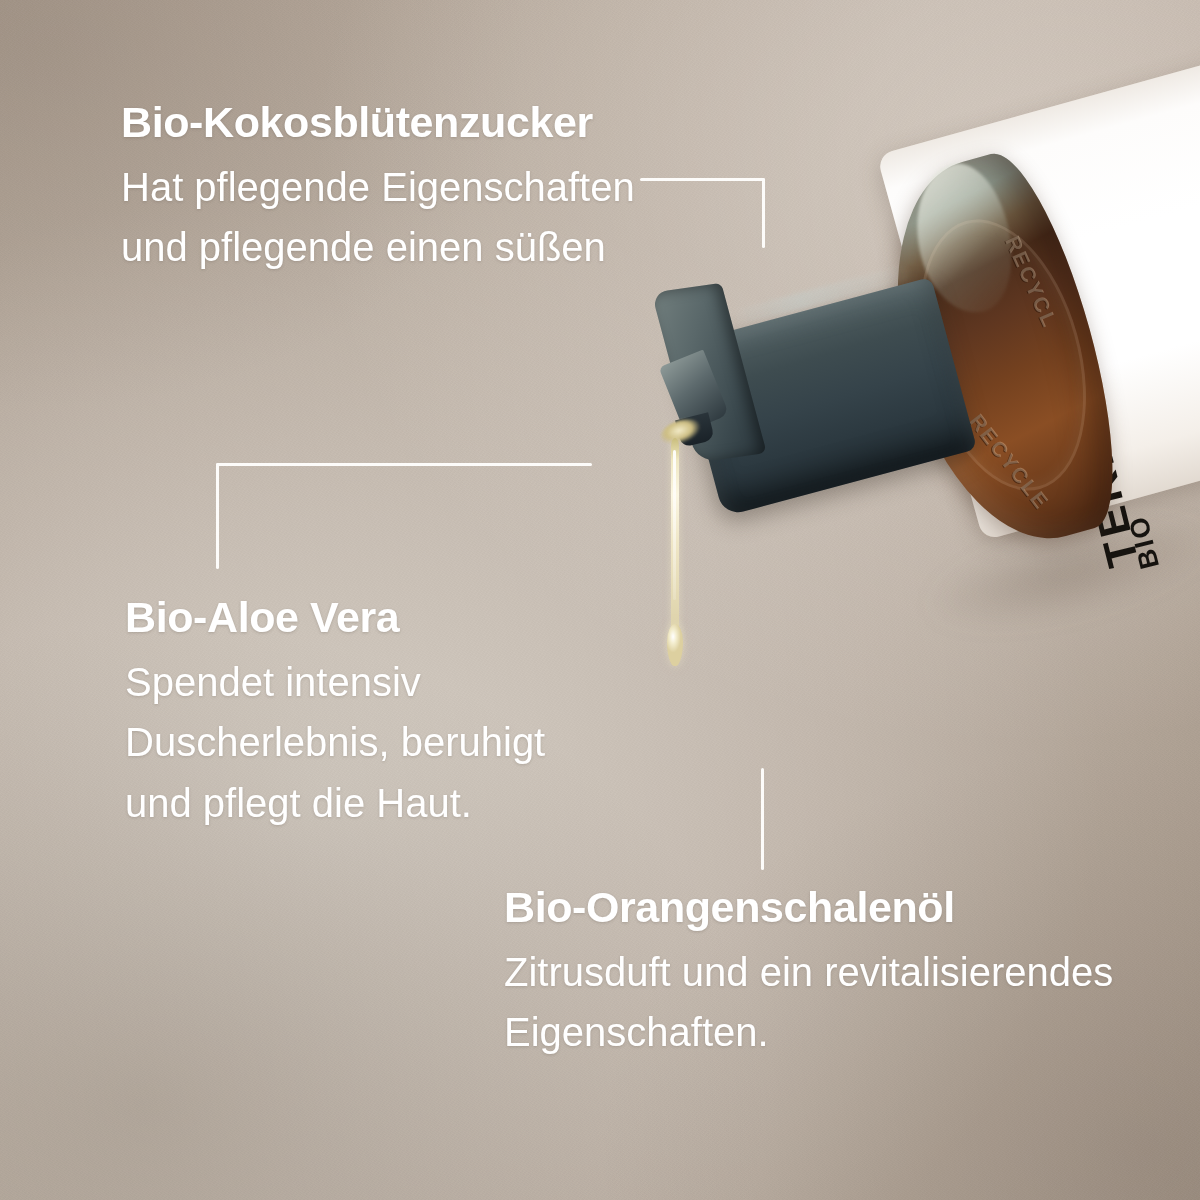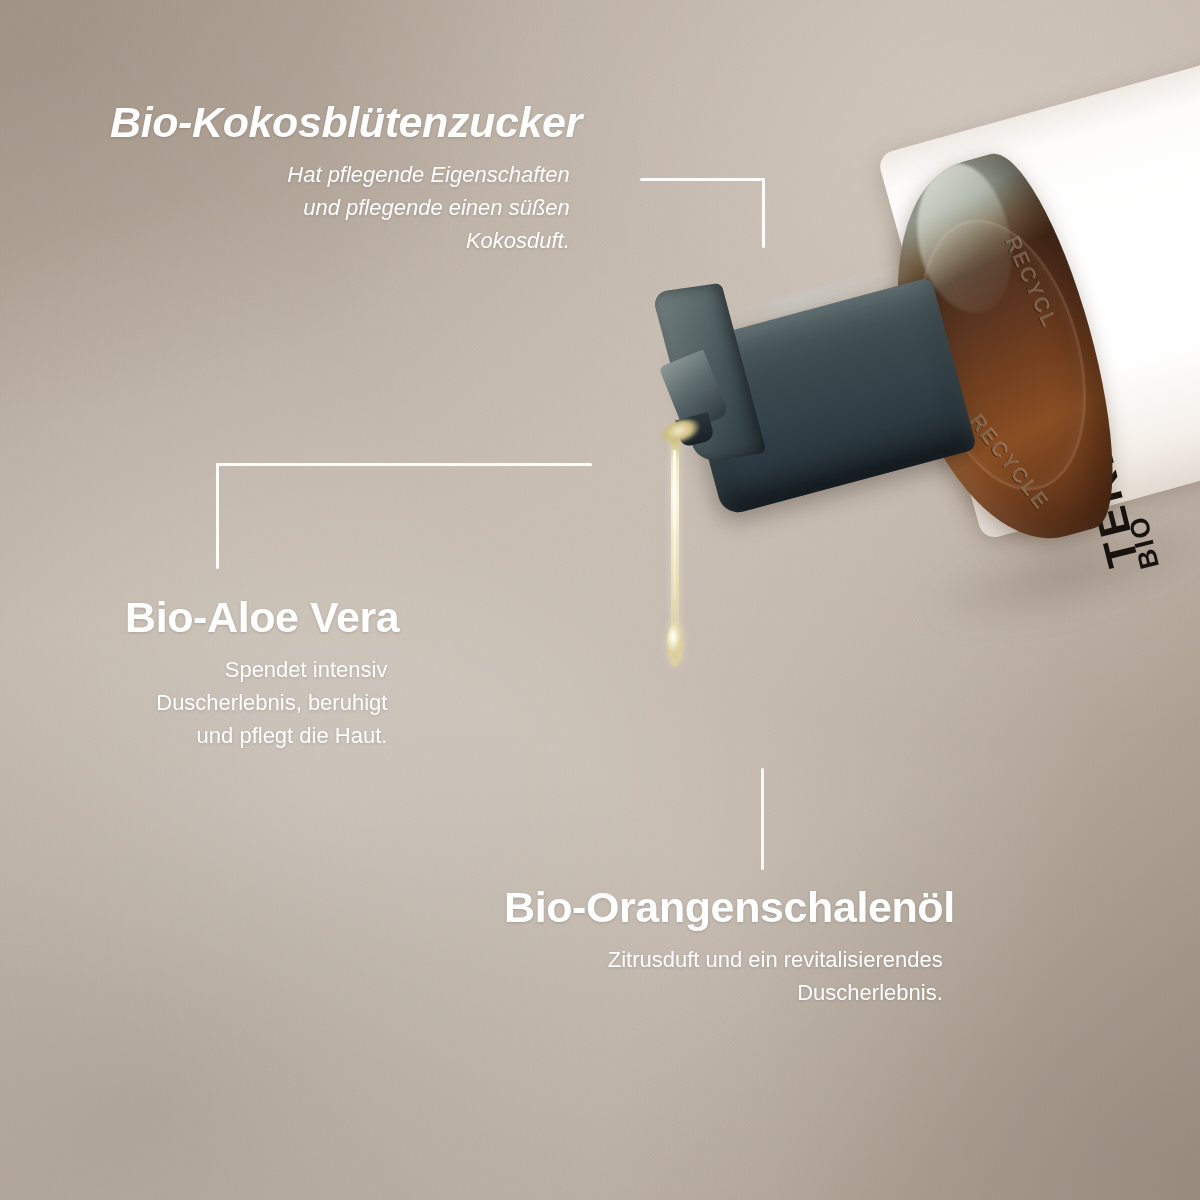--- a/index.html
+++ b/index.html
@@ -81,30 +81,29 @@
   .callout { position: absolute; color: #ffffff; }
   .callout .c-title {
     font-size: 43px;
     font-weight: 700;
     letter-spacing: -0.4px;
     line-height: 1.06;
     margin: 0 0 11px 0;
     text-shadow: 0 1px 3px rgba(70,58,48,0.22);
   }
   .callout .c-body {
-    font-size: 22px;
+    font-size: 40px;
     font-weight: 400;
     line-height: 1.52;
-    margin: 12px;
+    margin: 0;
     text-shadow: 0 1px 3px rgba(70,58,48,0.20);
-    text-align: right;
   }
   .callout .c-body span { display: block; white-space: nowrap; }
 
-  #callout-1 { left: 110px; top: 100px; font-style: italic; }
+  #callout-1 { left: 121px; top: 100px; }
   #callout-2 { left: 125px; top: 595px; }
   #callout-3 { left: 504px; top: 885px; }
 
   
   #product {
     position: absolute;
     left: 630px;
     top: 120px;
     width: 600px;
     height: 640px;
@@ -389,34 +388,33 @@
 
   <div class="leader" id="leader-3">
     <div class="seg v"></div>
   </div>
 
   <div class="callout" id="callout-1">
     <h2 class="c-title">Bio-Kokosblütenzucker</h2>
     <p class="c-body">
       <span>Hat pflegende Eigenschaften</span>
       <span>und pflegende einen süßen</span>
-      <span>Kokosduft.</span>
     </p>
   </div>
 
   <div class="callout" id="callout-2">
     <h2 class="c-title">Bio-Aloe Vera</h2>
     <p class="c-body">
       <span>Spendet intensiv</span>
       <span>Duscherlebnis, beruhigt</span>
       <span>und pflegt die Haut.</span>
     </p>
   </div>
 
   <div class="callout" id="callout-3">
     <h2 class="c-title">Bio-Orangenschalenöl</h2>
     <p class="c-body">
       <span>Zitrusduft und ein revitalisierendes</span>
-      <span>Duscherlebnis.</span>
+      <span>Eigenschaften.</span>
     </p>
   </div>
 
 </div>
 
 </body></html>

